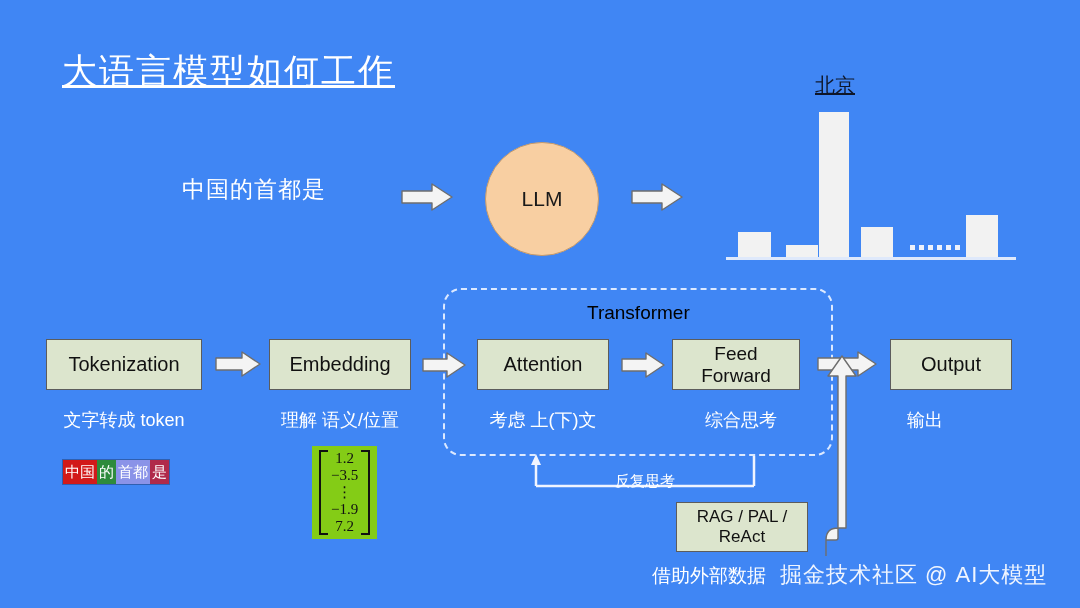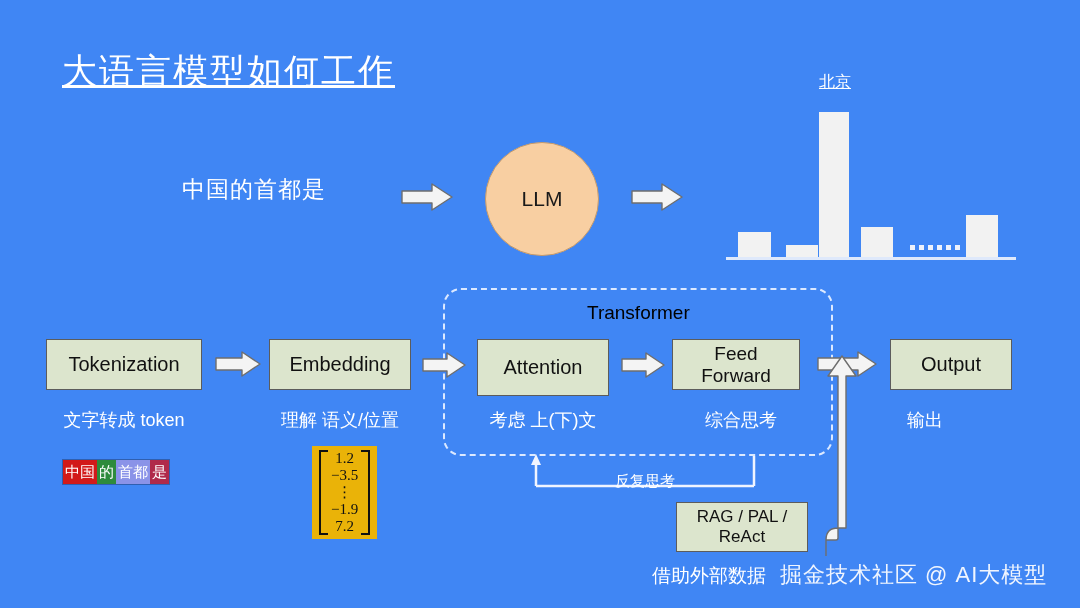--- a/index.html
+++ b/index.html
@@ -69,22 +69,22 @@
   #barchart {
     position: absolute;
     left: 726px;
     top: 100px;
     width: 290px;
     height: 160px;
   }
   #barchart .blabel {
     position: absolute;
     top: -28px;
-    font-size: 16px;
-    color: #ffffff;
+    font-size: 20px;
+    color: #0f172a;
     white-space: nowrap;
     transform: translateX(-50%);
     text-decoration: underline;
   }
   #barchart .bar {
     position: absolute;
     bottom: 3px;
     background: #f2f2f2;
   }
   #barchart .axis {
@@ -166,21 +166,21 @@
     display: block;
     padding: 1px 2px;
     color: #ffffff;
   }
 
   
   #vector {
     position: absolute;
     left: 312px;
     top: 446px;
-    background: #eab308;
+    background: #84cc16;
     padding: 4px 7px;
     display: flex;
     align-items: stretch;
     gap: 3px;
   }
   #vector .brk {
     width: 7px;
     border-top: 2px solid #111;
     border-bottom: 2px solid #111;
   }
@@ -294,21 +294,21 @@
     <span>Embedding</span>
   </div>
   <div class="cap" style="left:340px; top:408px;">理解 语义/位置</div>
 
   <div class="barrow" style="left:423px; top:352px;">
     <svg width="44" height="26" viewBox="0 0 44 26">
       <polygon points="0,7 24,7 24,1 42,13 24,25 24,19 0,19" fill="#f4f4f4" stroke="#6e6e6e" stroke-width="1.4" stroke-linejoin="round"></polygon>
     </svg>
   </div>
 
-  <div class="pbox" style="left:477px; top:339px; width:132px; height:57px;">
+  <div class="pbox" style="left:477px; top:339px; width:132px; height:51px;">
     <span>Attention</span>
   </div>
   <div class="cap" style="left:543px; top:408px;">考虑 上(下)文</div>
 
   <div class="barrow" style="left:622px; top:352px;">
     <svg width="44" height="26" viewBox="0 0 44 26">
       <polygon points="0,7 24,7 24,1 42,13 24,25 24,19 0,19" fill="#f4f4f4" stroke="#6e6e6e" stroke-width="1.4" stroke-linejoin="round"></polygon>
     </svg>
   </div>
 

